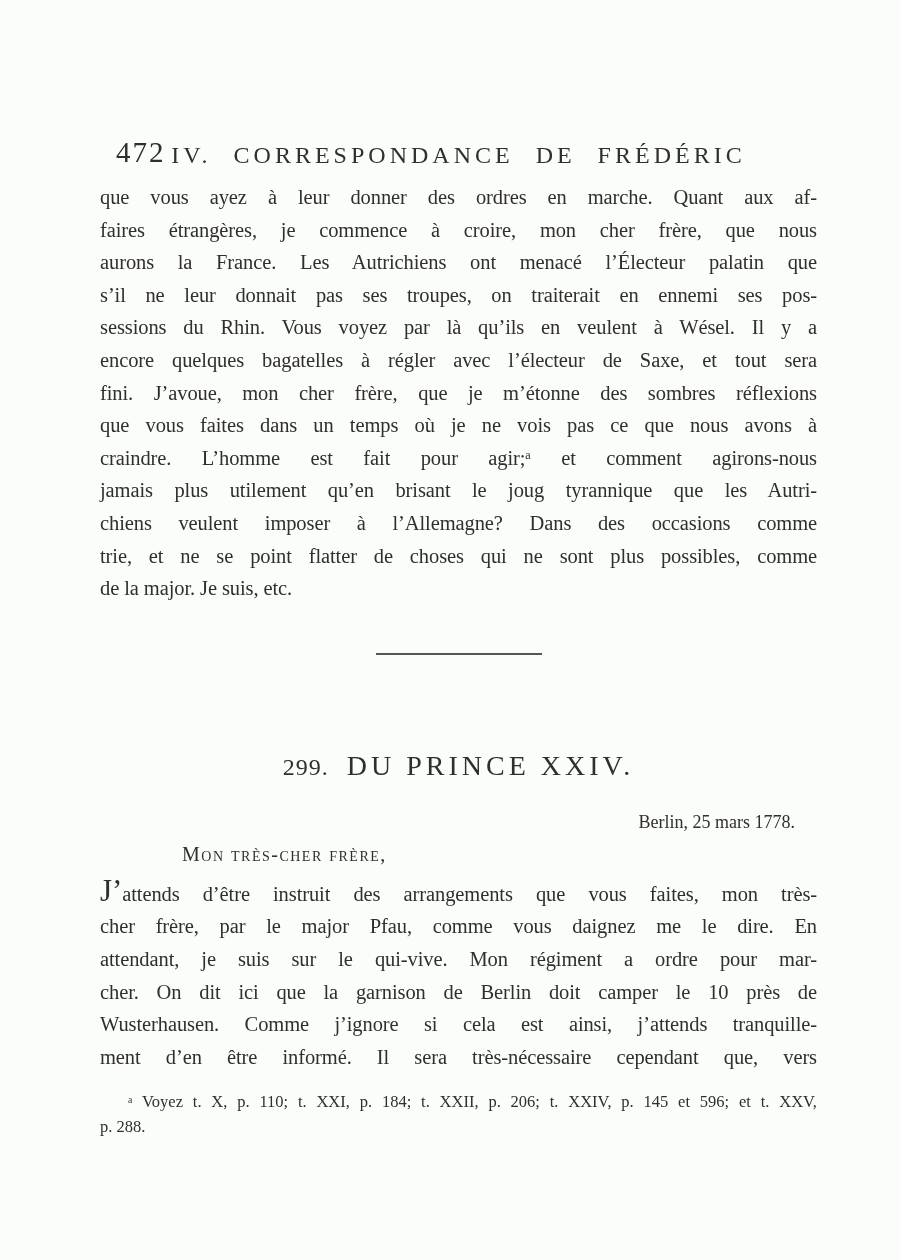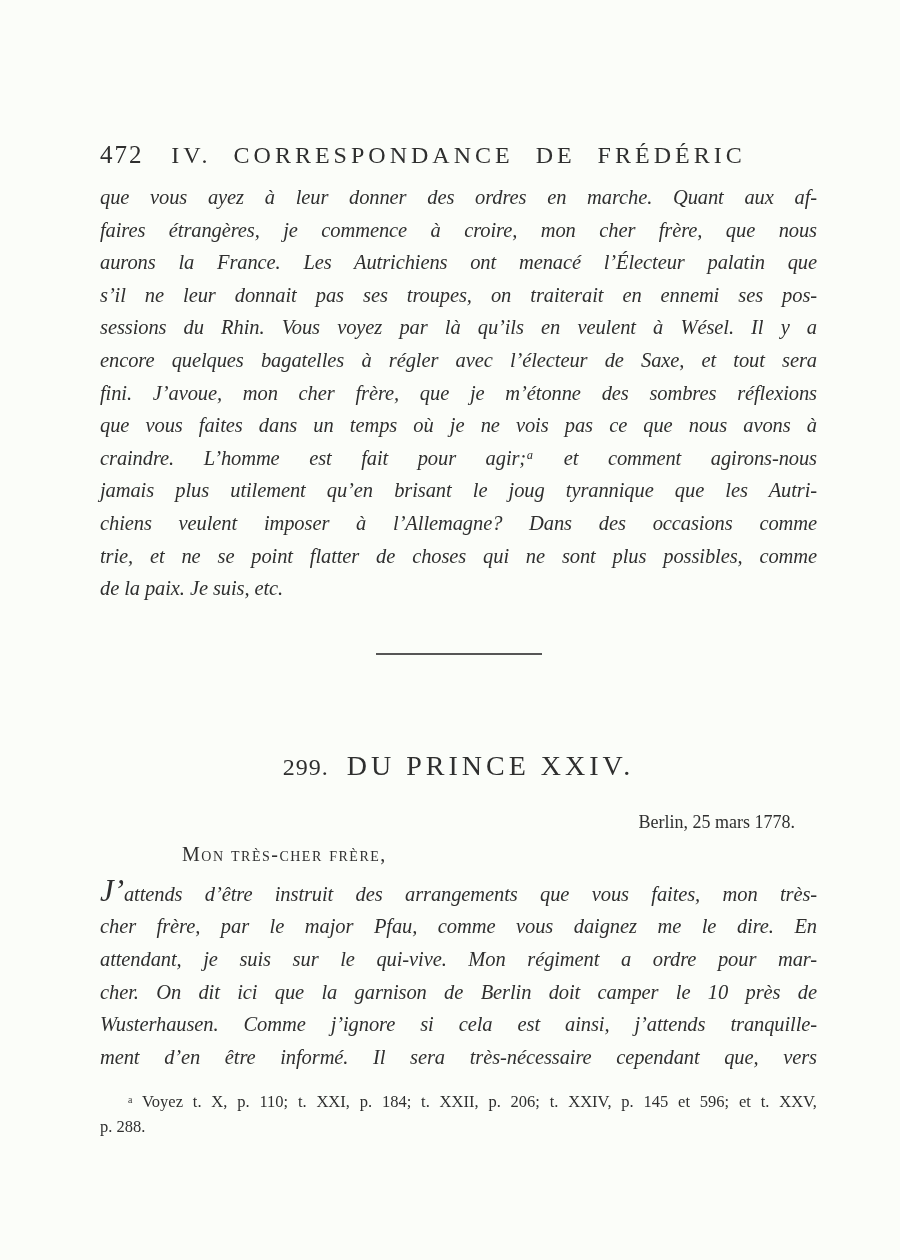--- a/index.html
+++ b/index.html
@@ -20,37 +20,36 @@
     overflow: hidden;
   }
   
   .running-header {
     position: relative;
     padding-top: 142px;
     text-align: center;
   }
   .pagenum {
     position: absolute;
-    left: 0;
+    left: 16px;
     bottom: 0;
-    font-size: 25px;
+    font-size: 29px;
     letter-spacing: 2px;
   }
   .header-title {
     font-size: 24px;
     letter-spacing: 4px;
     word-spacing: 12px;
     white-space: nowrap;
   }
   
   .body-text {
     font-size: 20.5px;
     line-height: 32.6px;
     letter-spacing: -0.1px;
-    font-style: italic;
   }
   .jline {
     text-align: justify;
     text-align-last: justify;
   }
   .short-last div.jline:last-child { text-align-last: left; }
   .para1 { margin-top: 12px; }
   .divider {
     width: 166px;
     height: 2px;
@@ -126,21 +125,21 @@
 
       <div class="jline">craindre. L’homme est fait pour agir;ᵃ et comment agirons-nous</div>
 
       <div class="jline">jamais plus utilement qu’en brisant le joug tyrannique que les Autri-</div>
 
       <div class="jline">chiens veulent imposer à l’Allemagne? Dans des occasions comme</div>
 
 
       <div class="jline">trie, et ne se point flatter de choses qui ne sont plus possibles, comme</div>
 
-      <div class="jline">de la paix. Je suis, etc.</div>
+      <div class="jline">de la major. Je suis, etc.</div>
     </div>
 
   <div class="divider"></div>
 
   <div class="section-heading">
     <span class="sec-num">299.</span><span class="sec-title">DU PRINCE XXIV.</span>
   </div>
 
   <div class="dateline">Berlin, 25 mars 1778.</div>
 

